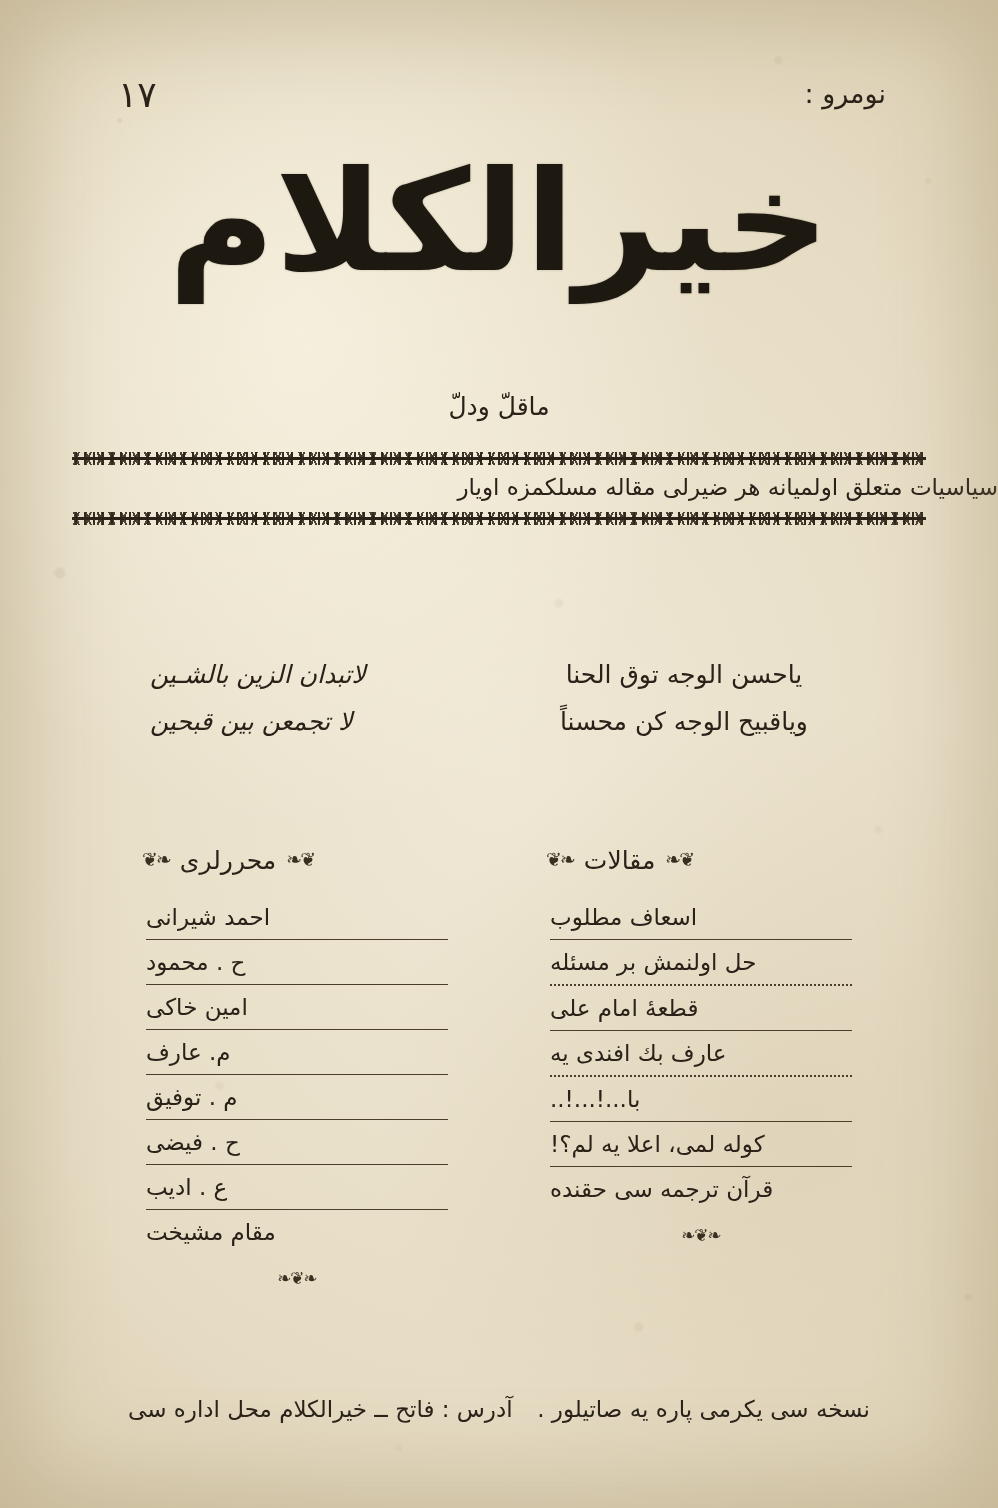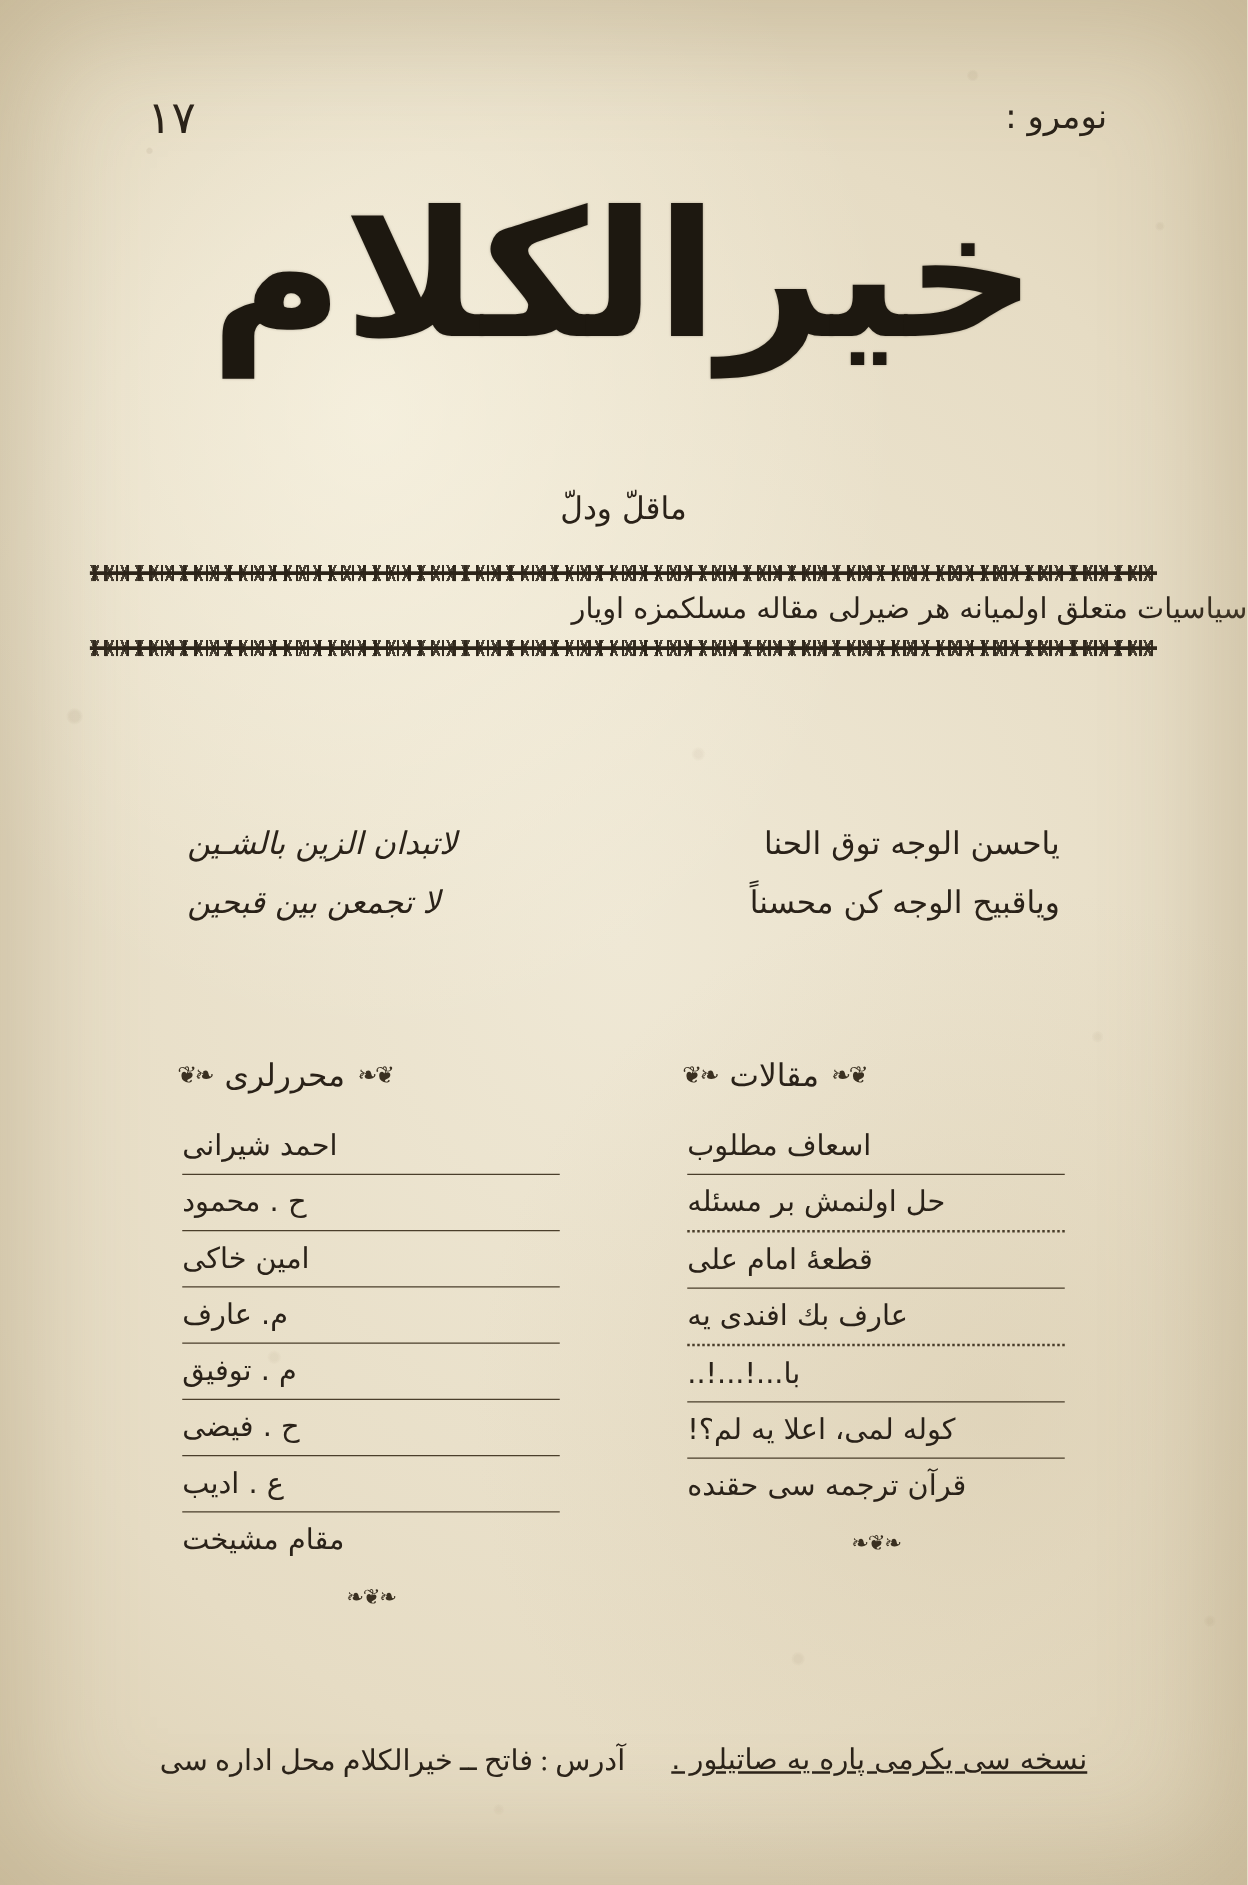--- a/index.html
+++ b/index.html
@@ -143,21 +143,21 @@
     left: 150px;
     right: 150px;
   }
   .poem-line {
     display: flex;
     justify-content: space-between;
     font-size: 25px;
     color: #2a2219;
     margin-bottom: 18px;
   }
-  .hemistich-right { width: 47%; }
+  .hemistich-right { width: 47%; text-align: center; }
   .hemistich-left  { width: 47%; text-align: left; font-style: italic; }
 
   
   .cols {
     position: absolute;
     top: 846px;
     left: 132px;
     right: 132px;
     display: flex;
     justify-content: space-between;
@@ -204,22 +204,22 @@
   .footer {
     position: absolute;
     bottom: 86px;
     left: 128px;
     right: 128px;
     display: flex;
     justify-content: space-between;
     font-size: 23px;
     color: #2a2219;
   }
-  .footer-left { text-align: left; text-decoration: underline; }
-  .footer-right { text-align: right; font-family: Liberation Serif, serif; }
+  .footer-left { text-align: left; }
+  .footer-right { text-align: right; }
 </style>
 </head>
 <body>
 
 <div class="page">
 
   <div class="grain"></div>
 
   <div class="top-row">
     <div class="issue-no">نومرو :</div>

